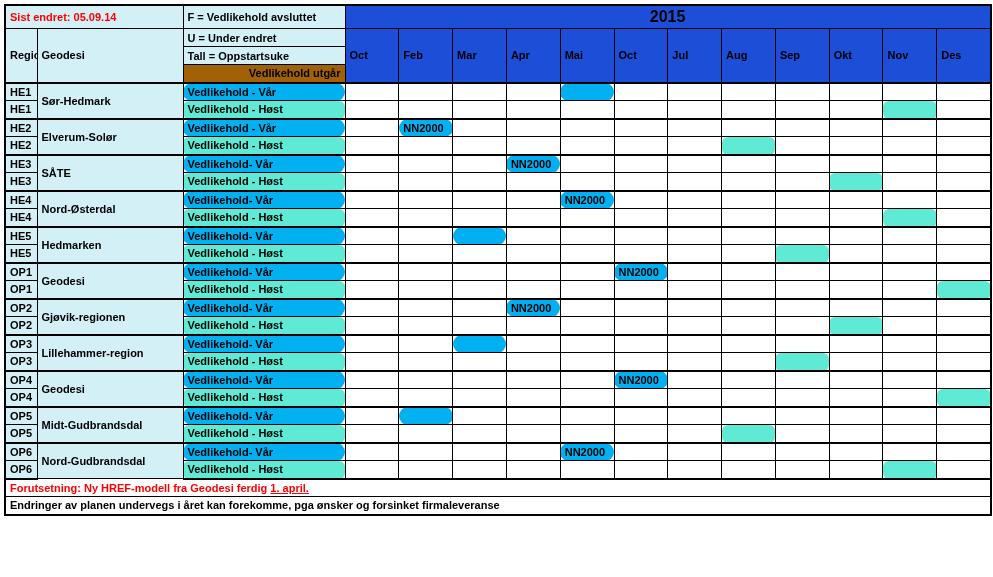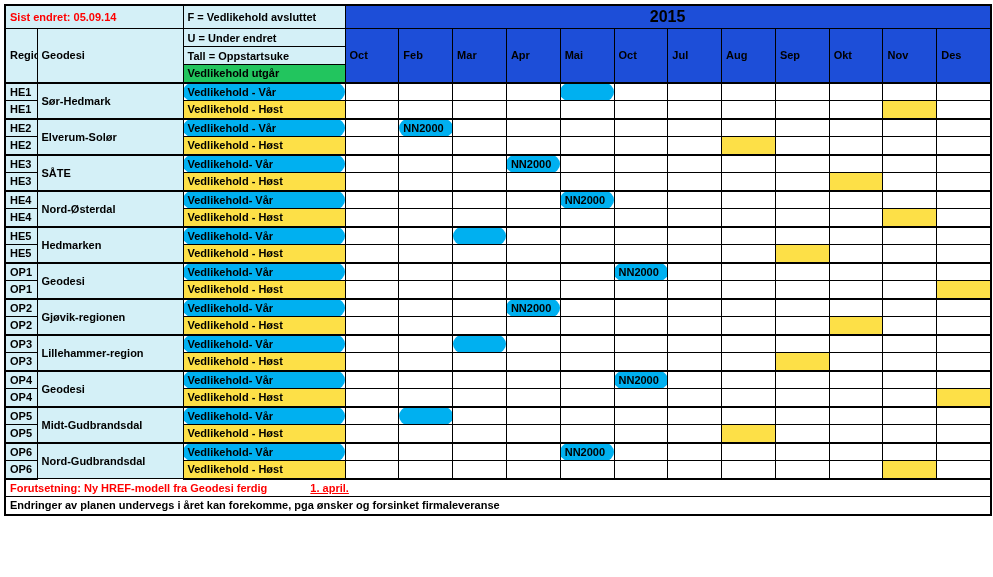--- a/index.html
+++ b/index.html
@@ -23,23 +23,23 @@
     white-space: nowrap;
     text-align: left;
     vertical-align: middle;
   }
   .thick-b { border-bottom: 2px solid #000; }
   .thick-t { border-top: 2px solid #000; }
   .thick-l { border-left: 2px solid #000; }
   .thick-r { border-right: 2px solid #000; }
   .hdr-blue { background: #d4f0f7; }
   .hdr-green { background: #1d4ed8; }
-  .hdr-grey { background: #22c55e; }
+  .hdr-grey { background: #a16207; text-align: right; }
   .cyan { background: #00b0f0; border-radius: 9px; }
-  .yellow { background: #fde047; }
+  .yellow { background: #5eead4; border-radius: 6px; }
   .red { color: #ff0000; font-weight: bold; }
   .bold { font-weight: bold; }
   .year { font-size: 16px; font-weight: bold; text-align: center; }
   col.code { width: 32px; }
   col.region { width: 146px; }
   col.status { width: 162px; }
   col.month { width: 53.8px; }
   .footer-row td { border-left: 2px solid #000; border-right: 2px solid #000; }
 </style>
 </head>
@@ -449,19 +449,19 @@
         <td class="thick-b"></td>
         <td class="thick-b"></td>
         <td class="thick-b"></td>
         <td class="thick-b"></td>
         <td class="thick-b"></td>
         <td class="thick-b"></td>
         <td class="thick-b yellow"></td>
         <td class="thick-b thick-r"></td>
       </tr>
       <tr class="footer-row">
-        <td class="bold red thick-l thick-r" colspan="15"><span>Forutsetning: Ny HREF-modell  fra Geodesi ferdig </span><span style="text-decoration: underline; margin-left: 40px;">1. april.</span></td>
+        <td class="bold red thick-l thick-r" colspan="15"><span>Forutsetning: Ny HREF-modell  fra Geodesi ferdig </span><span style="text-decoration: underline;">1. april.</span></td>
       </tr>
       <tr class="footer-row">
         <td class="bold thick-l thick-r thick-b" colspan="15">Endringer av planen undervegs i året kan forekomme, pga ønsker og forsinket firmaleveranse</td>
       </tr>
     </tbody>
 </table>
 
 </body></html>

